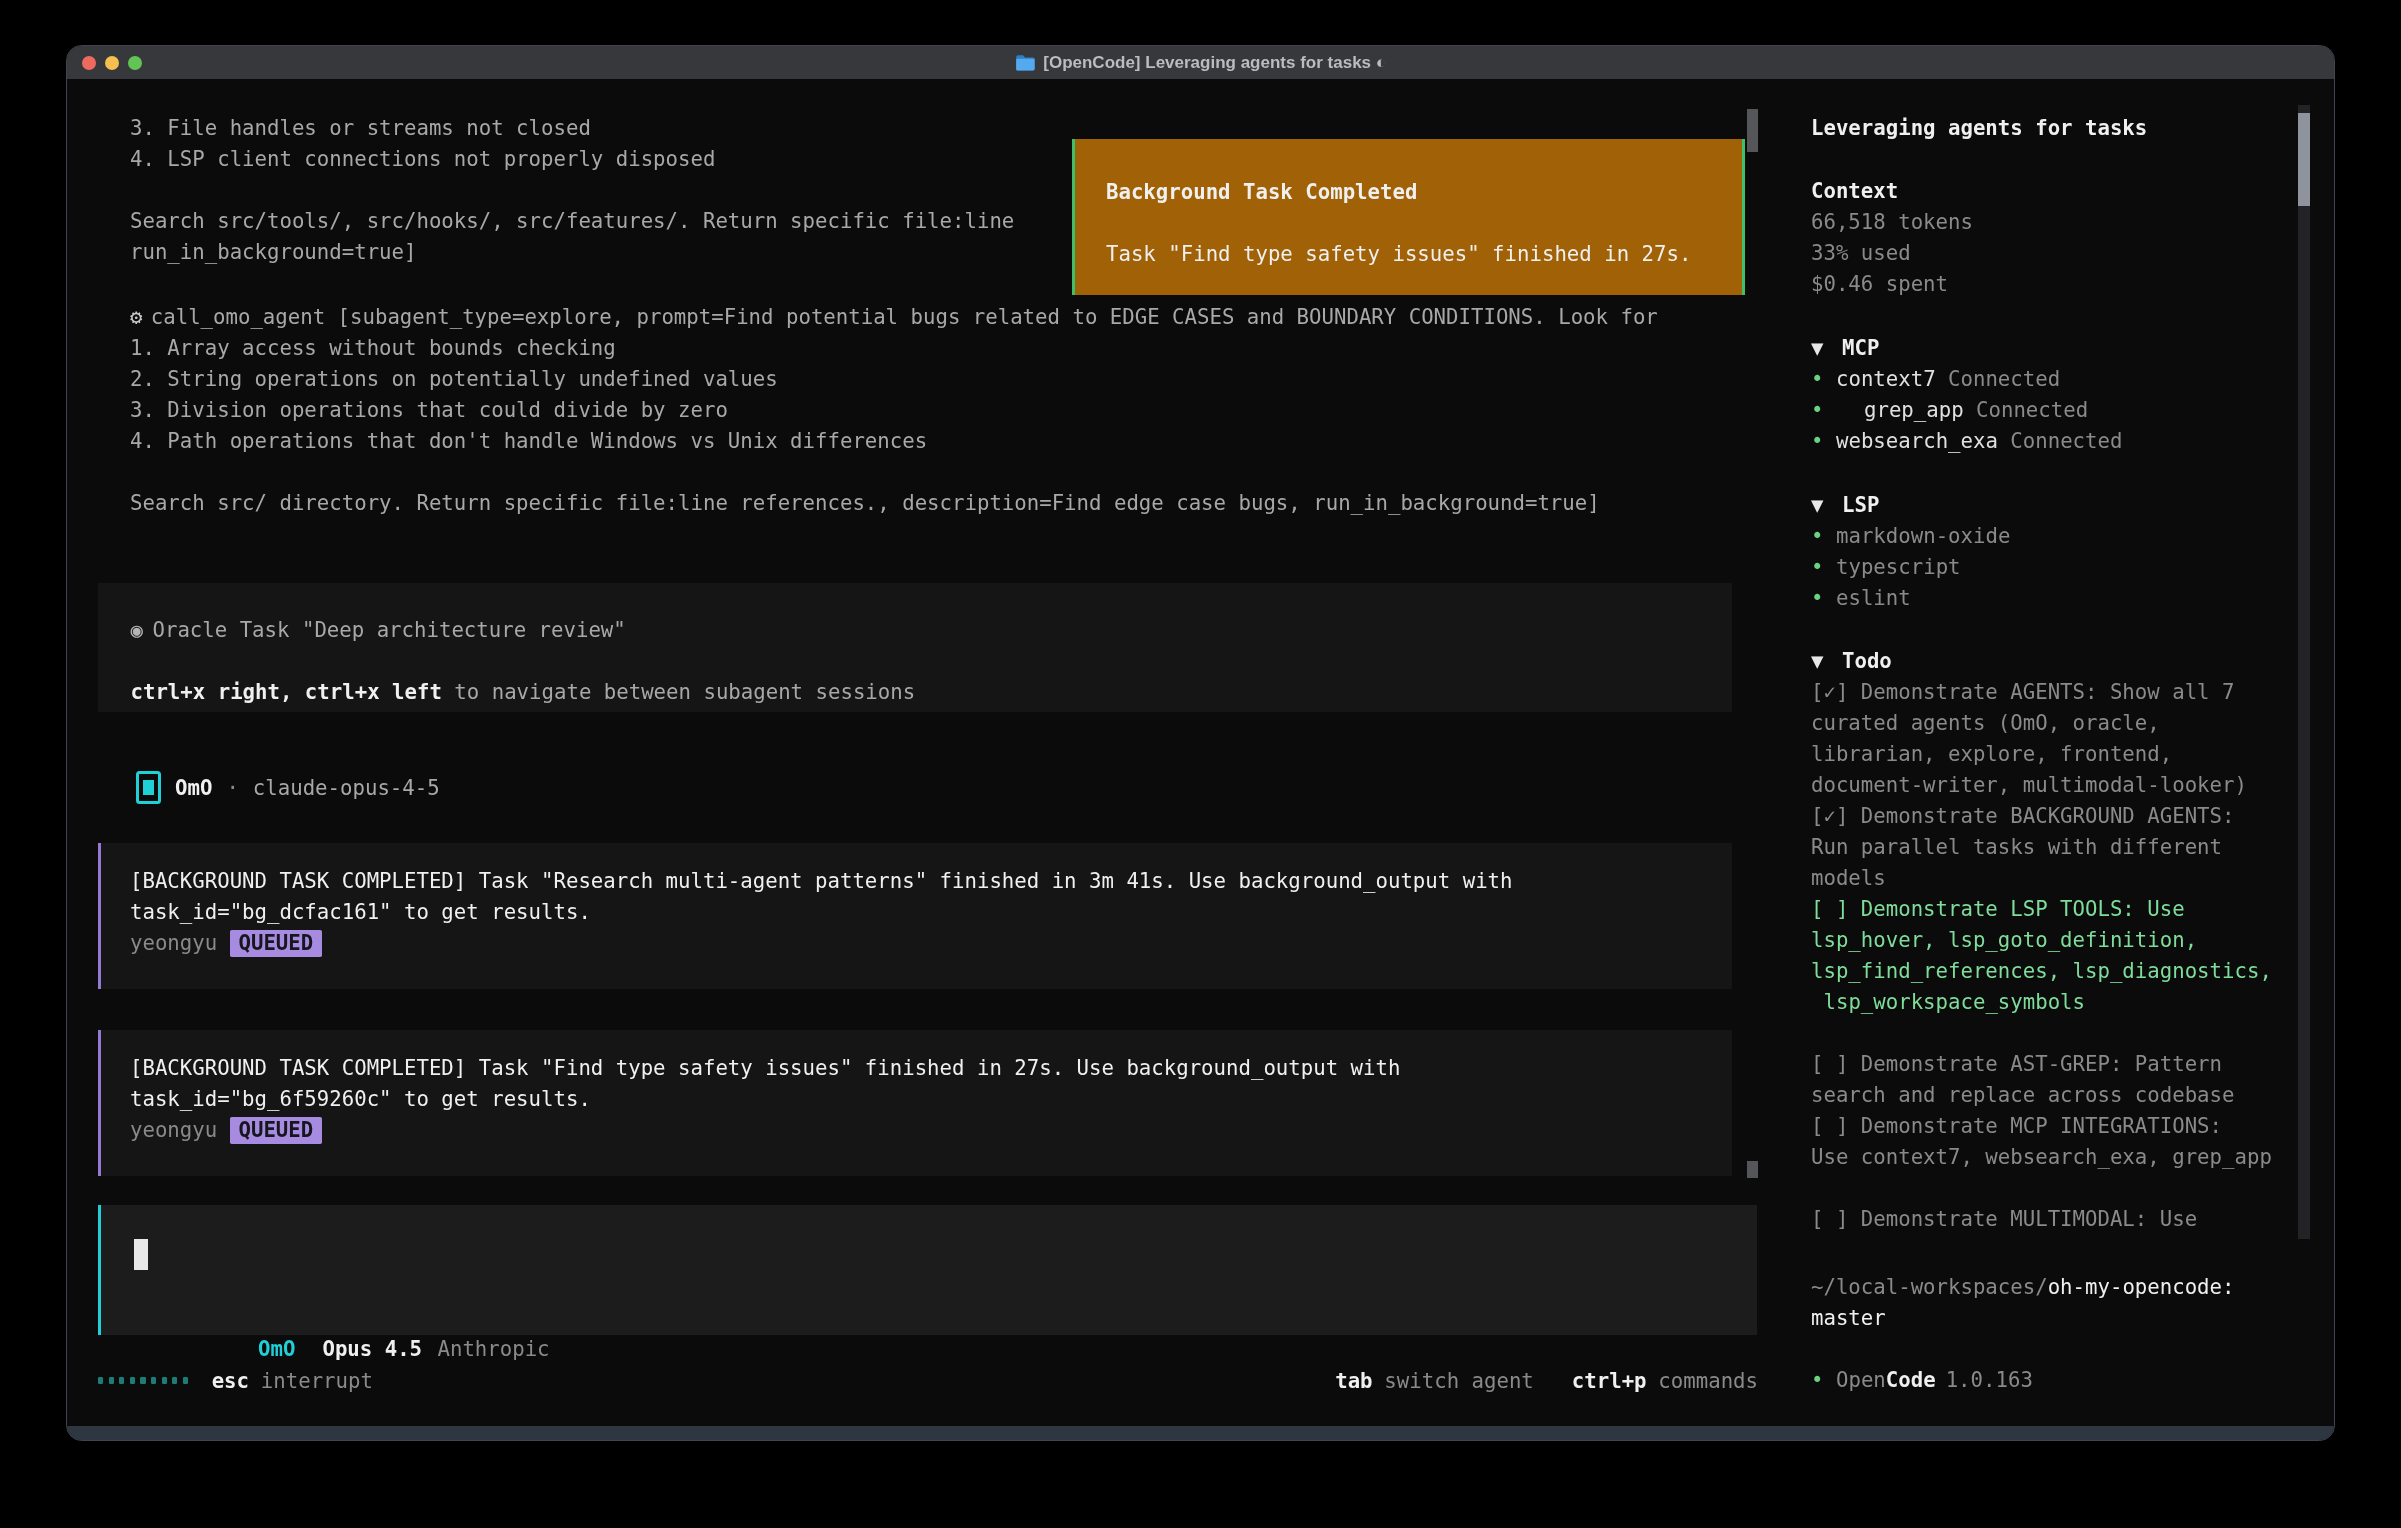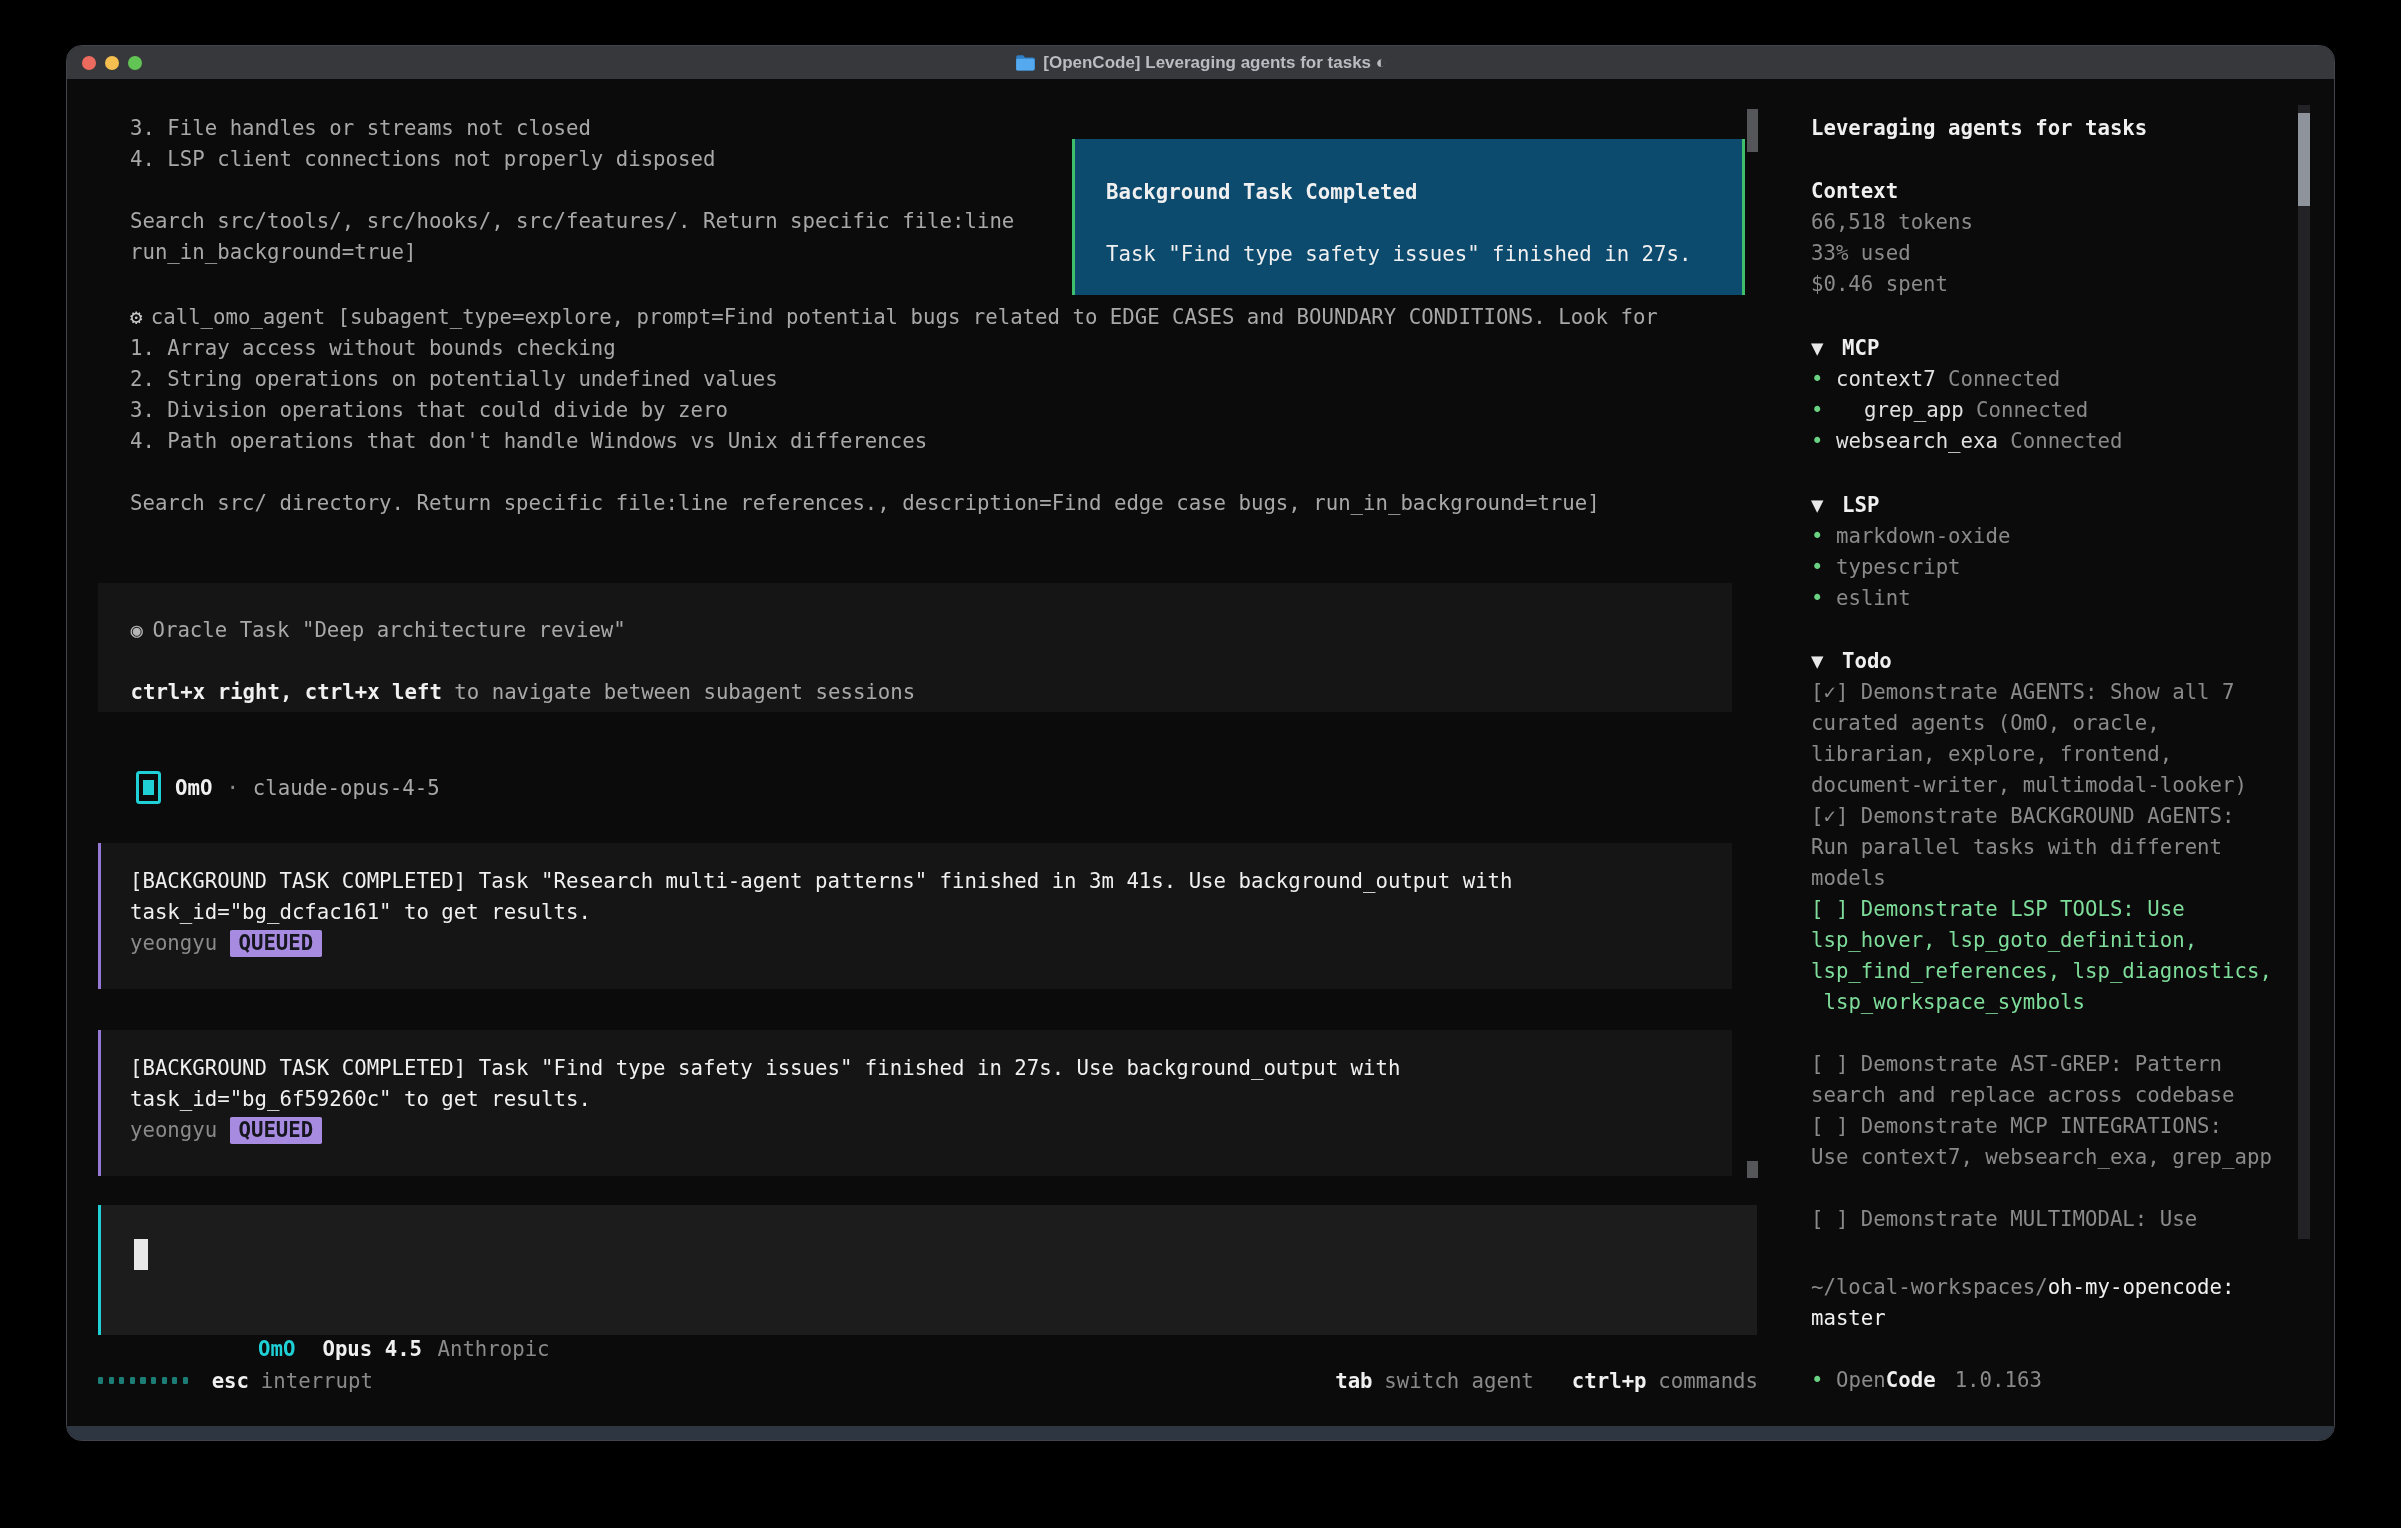--- a/index.html
+++ b/index.html
@@ -17,21 +17,21 @@
   .win-body{position:absolute;left:0;top:33px;right:0;bottom:14px;background:#0b0b0b;}
   .bottom-strip{position:absolute;left:0;right:0;bottom:0;height:14px;background:#2e3642;}
   .ln{height:31px;line-height:31px;white-space:pre;}
   .block{position:absolute;}
   .grey{color:#a8a8a8;}
   .dim{color:#8a8a8a;}
   .white{color:#f0f0f0;}
   .bold{font-weight:bold;}
   .cyan{color:#1fd0d6;}
   .greenline{color:#7edd9a;}
-  .notif{position:absolute;left:1005px;top:60px;width:673px;height:156px;background:#0c4a6e;
+  .notif{position:absolute;left:1005px;top:60px;width:673px;height:156px;background:#a16207;
          border-left:3px solid #3fbf6b;border-right:3px solid #3fbf6b;box-sizing:border-box;
          padding:38px 0 0 31px;}
   .panel{position:absolute;left:31px;width:1634px;background:#151515;box-sizing:border-box;}
   .task-box{position:absolute;left:31px;width:1634px;height:146px;background:#151515;
             border-left:3.5px solid #9579d4;box-sizing:border-box;padding:22.5px 0 0 29px;}
   .badge{display:inline-block;background:#a78be0;color:#16161e;font-weight:bold;
          padding:0 8.3px;height:27px;line-height:27px;border-radius:1.8px;vertical-align:middle;}
   .omo-head{position:absolute;left:69px;top:693px;height:31px;display:flex;align-items:center;gap:14px;}
   .omo-box{width:19px;height:27px;border:3px solid #1fd0d6;border-radius:3.5px;
            display:flex;align-items:center;justify-content:center;}
@@ -209,21 +209,21 @@
 Use context7, websearch_exa, grep_app</div>
         <div class="todo dim todo-gap">[ ] Demonstrate MULTIMODAL: Use</div>
       </div>
 
       <div class="side" style="top:1193px;">
         <div class="ln"><span class="dim">~/local-workspaces/</span><span class="white">oh-my-opencode:</span></div>
         <div class="ln white">master</div>
       </div>
 
       <div class="side" style="top:1286px;">
-        <div class="ln"><span class="bullet">•</span><span class="dim">Open</span><span class="white bold">Code</span><span class="dim" style="margin-left:19px;">1.0.163</span></div>
+        <div class="ln"><span class="bullet">•</span><span class="dim">Open</span><span class="white bold">Code</span><span class="dim" style="margin-left:10px;">1.0.163</span></div>
       </div>
 
       <div class="side-scroll">
         <div class="side-thumb"></div>
       </div>
 
     </div>
 
     <div class="bottom-strip"></div>
   </div>

